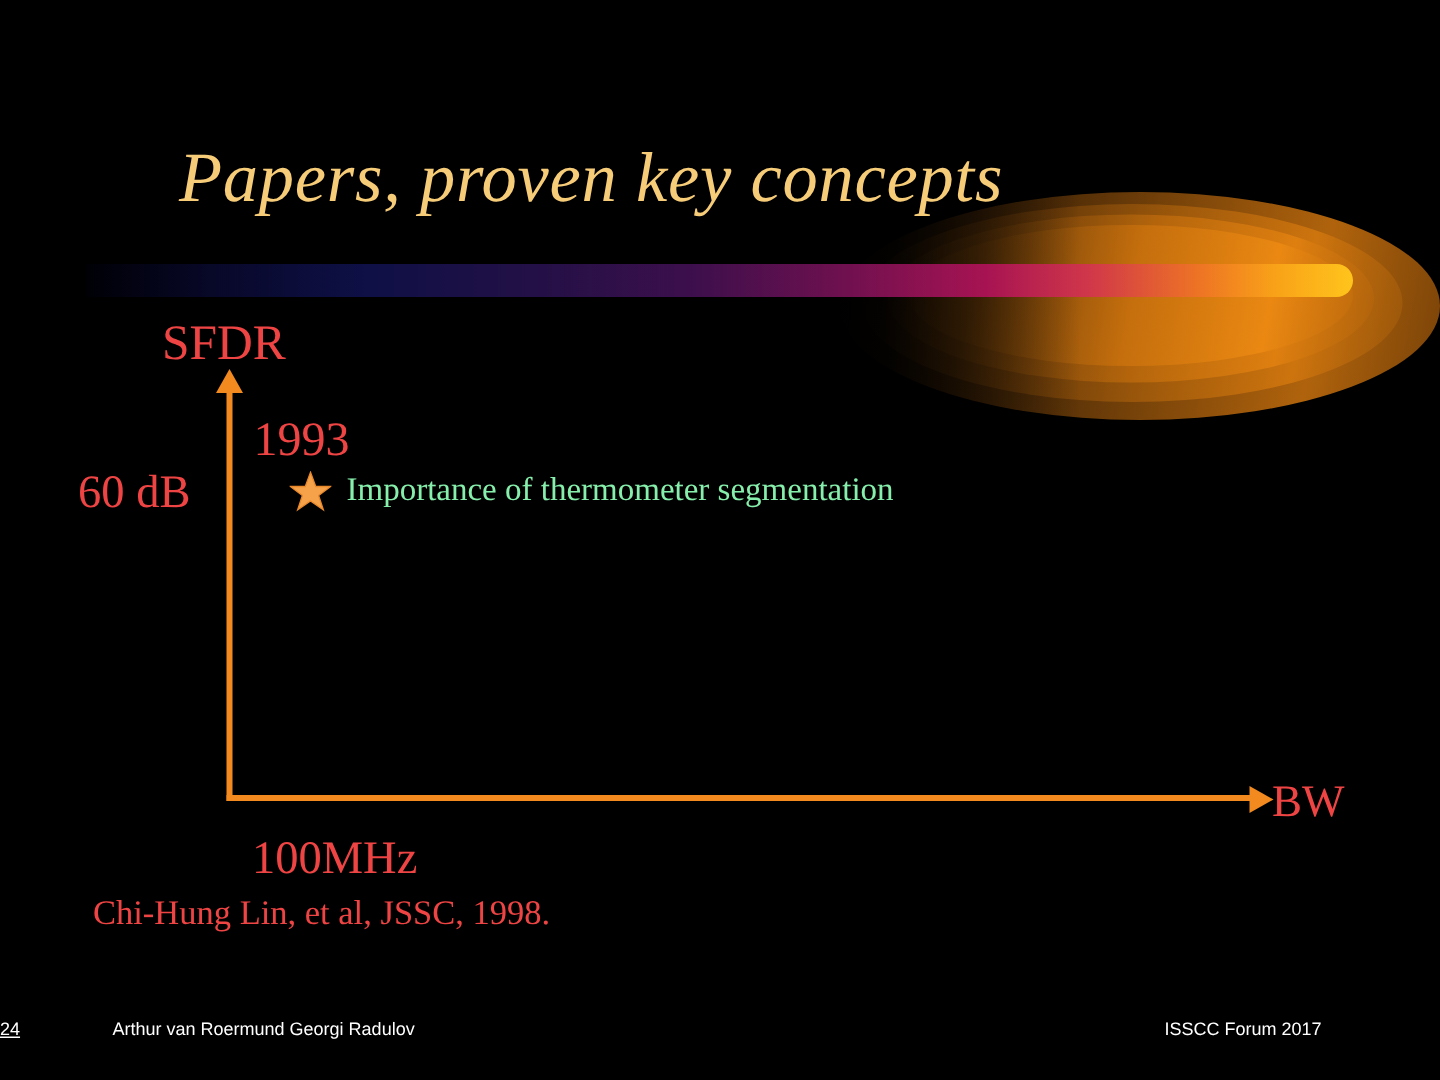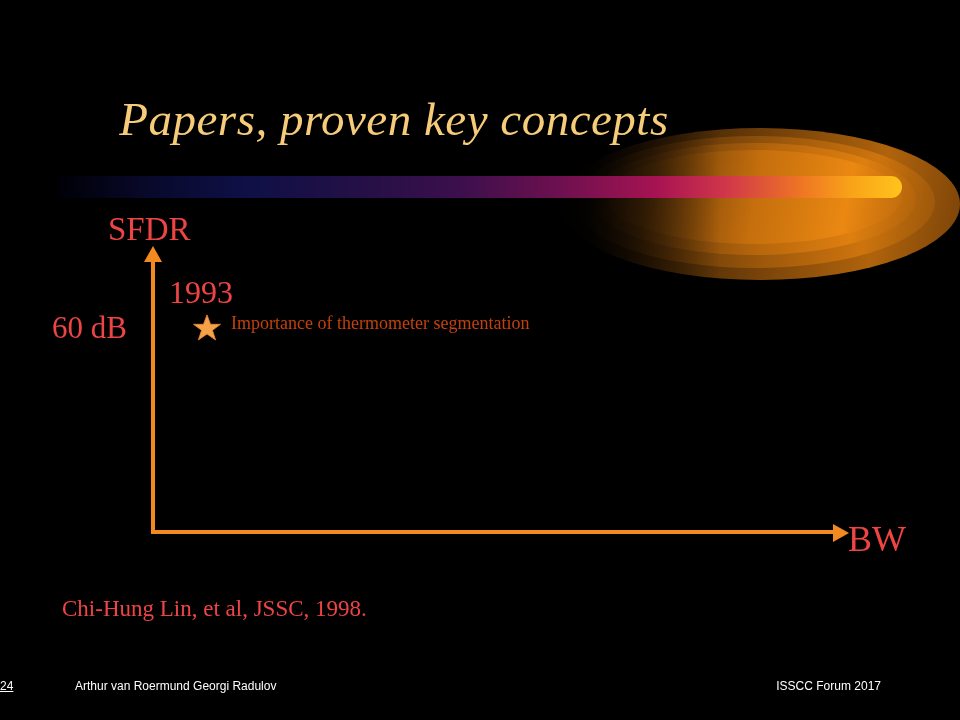--- a/index.html
+++ b/index.html
@@ -108,35 +108,35 @@
 
   
   .chart-label {
     position: absolute;
     color: #ef4444;
     white-space: nowrap;
   }
   #label-sfdr   { left: 108px; top: 211px; font-size: 33px; }
   #label-60db   { left: 52px;  top: 310px; font-size: 31px; }
   #label-1998   { left: 169px; top: 274px; font-size: 32px; }
-  #label-bw     { left: 848px; top: 518px; font-size: 36px; }
+  #label-bw     { left: 848px; top: 518px; font-size: 30px; }
   #label-100mhz { left: 168px; top: 554px; font-size: 31px; }
   #citation     { left: 62px;  top: 596px; font-size: 23px; }
 
   
   #star {
     position: absolute;
     left: 193px; top: 314px;
     width: 28px; height: 28px;
   }
   #note {
     position: absolute;
     left: 231px; top: 313px;
-    font-size: 18px;
-    color: #c2410c;
+    font-size: 22px;
+    color: #86efac;
     white-space: nowrap;
   }
 
   
   #footer {
     position: absolute;
     left: 0; top: 679px;
     width: 960px;
     height: 20px;
     color: #FFFFFF;
@@ -163,20 +163,21 @@
   <div id="bar"></div>
 
   <div id="y-axis" class="axis"></div>
   <div id="x-axis" class="axis"></div>
   <div id="y-arrow" class="arrow-head"></div>
   <div id="x-arrow" class="arrow-head"></div>
 
   <div id="label-sfdr" class="chart-label">SFDR</div>
   <div id="label-60db" class="chart-label">60 dB</div>
   <div id="label-bw" class="chart-label">BW</div>
+  <div id="label-100mhz" class="chart-label">100MHz</div>
 
   <div id="label-1998" class="chart-label">1993</div>
 
   <svg id="star" viewBox="0 0 32 32">
     <polygon points="16,1 20,11.8 31.4,11.8 22.2,18.6 25.8,29.6 16,22.8 6.2,29.6 9.8,18.6 0.6,11.8 12,11.8" fill="#F6A24A" stroke="#E8882B" stroke-width="1"></polygon>
   </svg>
 
   <div id="note">Importance of thermometer segmentation</div>
 
   <div id="citation" class="chart-label">Chi-Hung Lin, et al, JSSC, 1998.</div>

